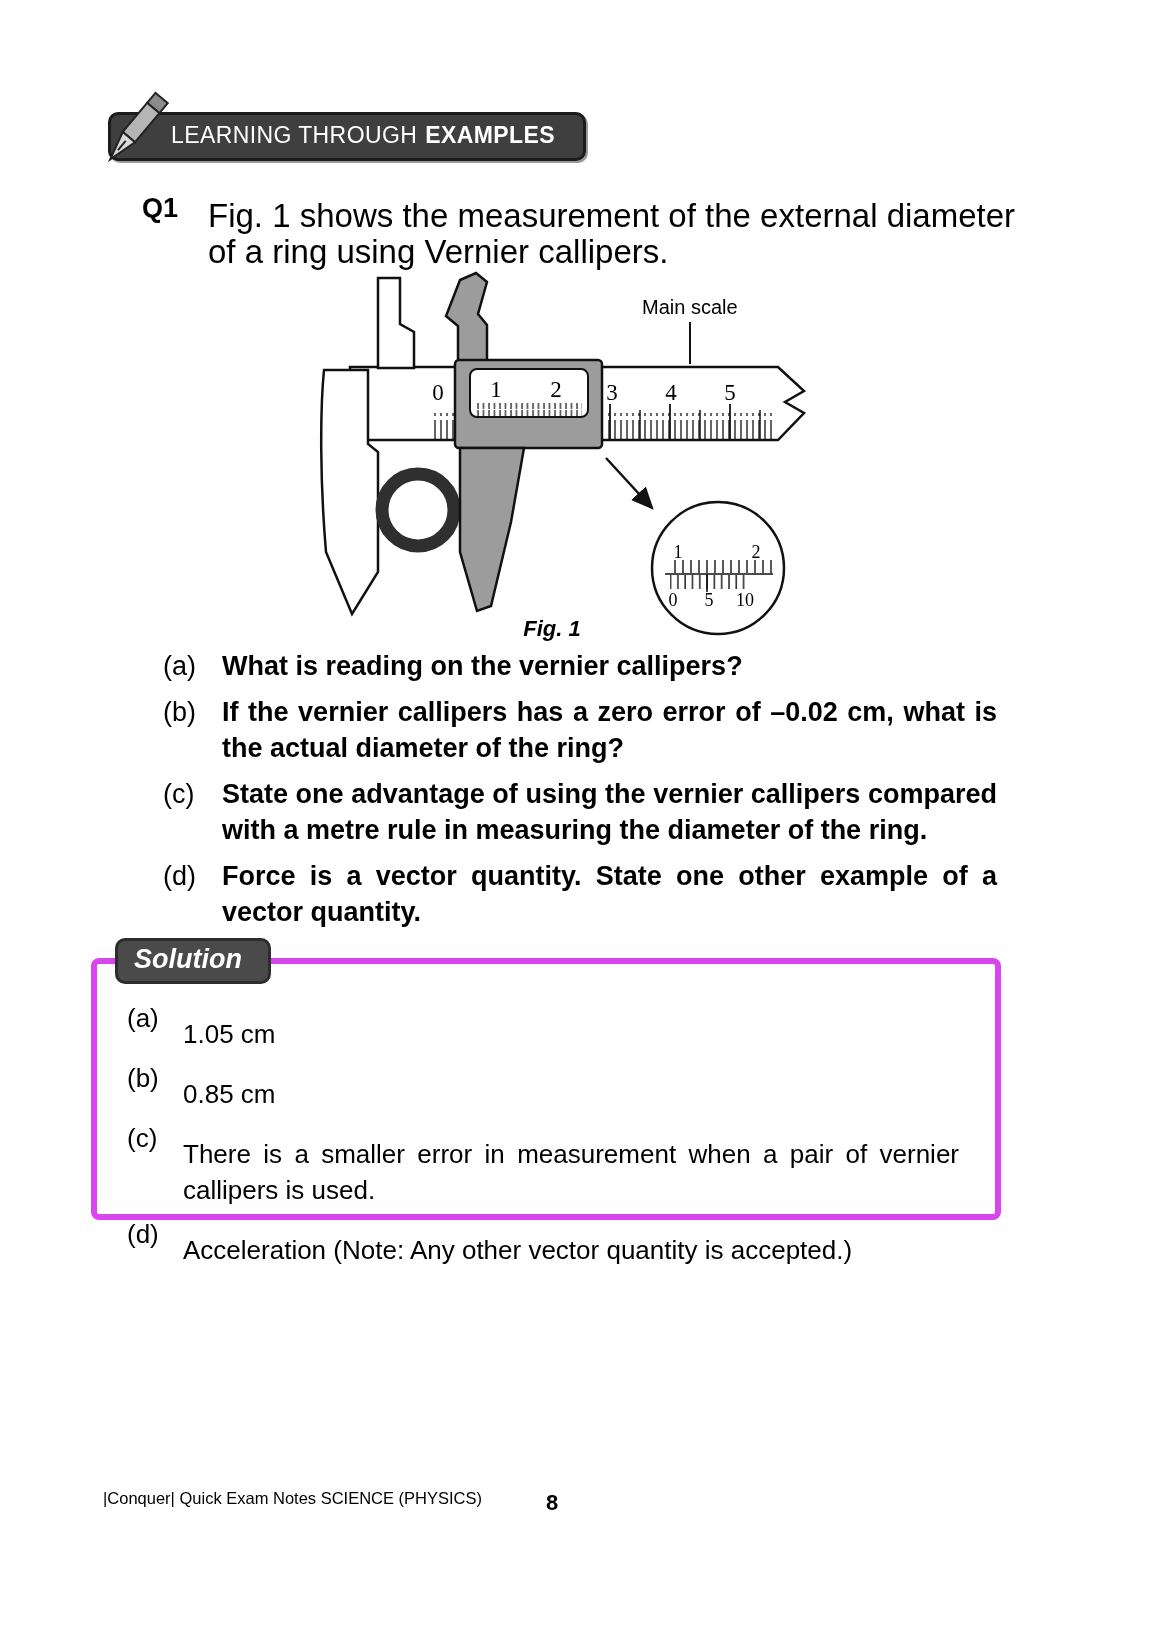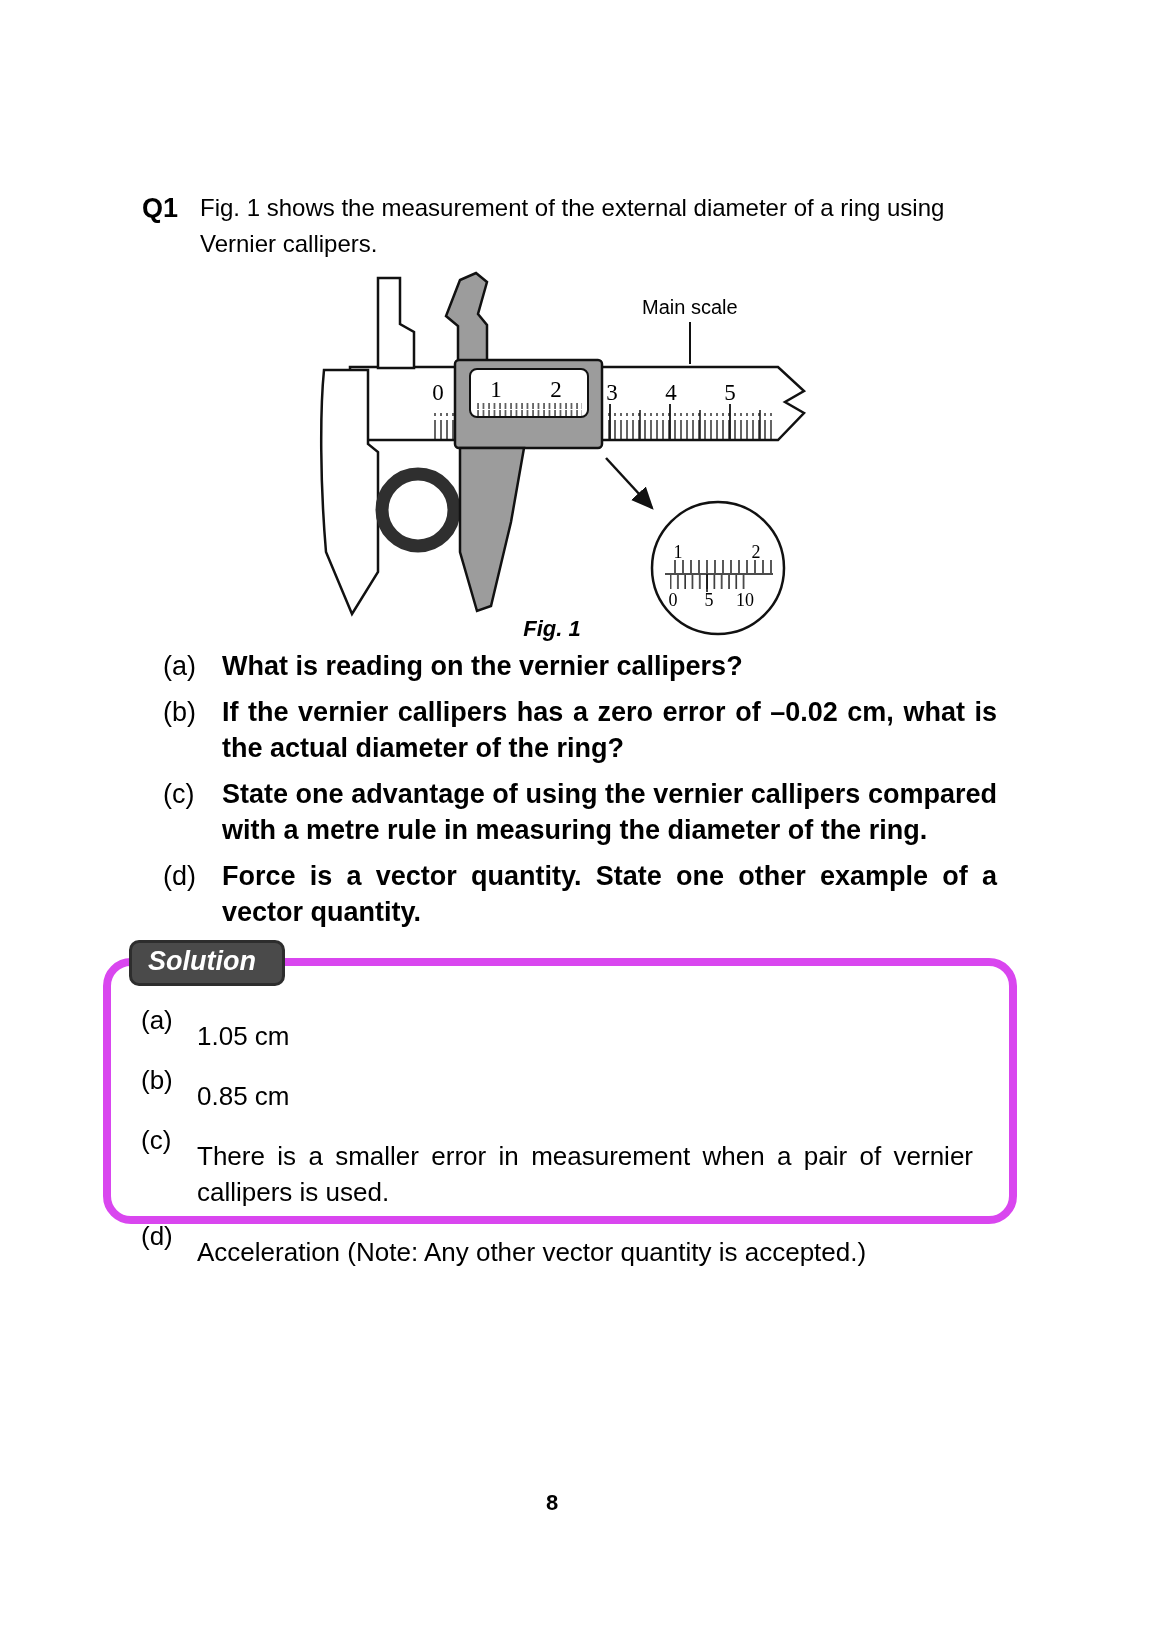--- a/index.html
+++ b/index.html
@@ -27,40 +27,40 @@
     border:3px solid #1b1b1b; border-radius:10px;
     padding:7px 28px 9px 60px; color:#fff; font-size:23px; letter-spacing:.4px;
     box-shadow:2px 2px 0 #9a9a9a;
   }
   .badge .bold { font-weight:bold; margin-left:8px; }
   .pen-icon { position:absolute; left:-16px; top:-28px; z-index:2; }
 
   
   .q-row { position:absolute; left:105px; top:190px; display:flex; }
   .q-num { font-weight:bold; font-size:27px; line-height:36px; width:58px; flex:0 0 58px;margin-left:37px; }
-  .q-text { font-size:24px; line-height:36px; width:812px; margin:0; }
+  .q-text { font-size:33px; line-height:36px; width:812px; margin:8px; }
 
   
   .figure { position:absolute; left:290px; top:270px; }
   .figure-svg text { fill:#000; }
   .svg-label { font-family:"Liberation Sans",sans-serif; font-size:20px; }
   .scale-num { font-family:"Liberation Serif",serif; font-size:23px; text-anchor:middle; }
   .mag-num { font-family:"Liberation Serif",serif; font-size:18px; text-anchor:middle; }
   .fig-cap { font-family:"Liberation Sans",sans-serif; font-size:22px; font-weight:bold; font-style:italic; text-anchor:middle; }
 
   
   .parts { position:absolute; left:163px; top:648px; width:840px; }
   .part { display:flex; margin-bottom:10px; }
   .part-label { font-size:27px; line-height:36px; width:59px; flex:0 0 59px; }
   .part-text { font-size:27px; line-height:36px; width:775px; text-align:justify;font-weight:bold; }
 
   
   .solution-box {
-    position:absolute; left:103px; top:958px; width:898px; height:250px;
-    border:8px solid #d946ef; border-radius:28px; background:#fff;
+    position:absolute; left:91px; top:958px; width:898px; height:250px;
+    border:6px solid #d946ef; border-radius:8px; background:#fff;
   }
   .solution-tab {
     position:absolute; left:18px; top:-26px; background:#4a4a4a; color:#fff;
     font-weight:bold; font-style:italic; font-size:27px;
     padding:3px 26px 6px 16px; border-radius:10px; border:3px solid #2d2d2d;
   }
   .answers { padding:36px 36px 0 30px; }
   .answer { display:flex; margin-bottom:8px; }
   .ans-label { font-size:26px; line-height:36px; width:56px; flex:0 0 56px; }
   .ans-text { font-size:26px; line-height:36px; flex:1; text-align:justify;margin-top:16px; }
@@ -68,20 +68,33 @@
   
   .footer-left { position:absolute; left:103px; top:1487px; font-size:16.5px; line-height:22px; }
   .page-number { position:absolute; left:546px; top:1490px; font-size:22px; font-weight:bold; }
 </style>
 </head>
 <body>
 
 <div class="page">
 
 
+  <div class="badge-wrap">
+    <svg class="pen-icon" width="84" height="94" viewBox="0 0 84 94">
+      <g transform="rotate(40 42 47)">
+        <rect x="34" y="4" width="16" height="13" fill="#8c8c8c" stroke="#222" stroke-width="2"></rect>
+        <rect x="34" y="17" width="16" height="38" fill="#b5b5b5" stroke="#222" stroke-width="2"></rect>
+        <path d="M34,55 L50,55 L42,84 Z" fill="#d9d9d9" stroke="#222" stroke-width="2"></path>
+        <line x1="42" y1="60" x2="42" y2="72" stroke="#222" stroke-width="2"></line>
+      </g>
+    </svg>
+    <div class="badge">
+      <span>LEARNING THROUGH</span><span class="bold">EXAMPLES</span>
+    </div>
+  </div>
 
   <div class="q-row">
     <div class="q-num">Q1</div>
     <p class="q-text">Fig. 1 shows the measurement of the external diameter of a ring using Vernier callipers.</p>
   </div>
 
   <div class="figure">
     <svg class="figure-svg" width="540" height="390" viewBox="0 0 540 390">
       <defs>
         <pattern id="mmTicks" width="6" height="30" patternUnits="userSpaceOnUse">
@@ -193,16 +206,17 @@
         <div class="ans-text">There is a smaller error in measurement when a pair of vernier callipers is used.</div>
       </div>
       <div class="answer">
         <div class="ans-label">(d)</div>
         <div class="ans-text">Acceleration (Note: Any other vector quantity is accepted.)</div>
       </div>
     </div>
   </div>
 
   <div class="footer-left">
+    <div>|Conquer| Quick Exam Notes SCIENCE (PHYSICS)</div>
   </div>
   <div class="page-number">8</div>
 
 </div>
 
 </body></html>

